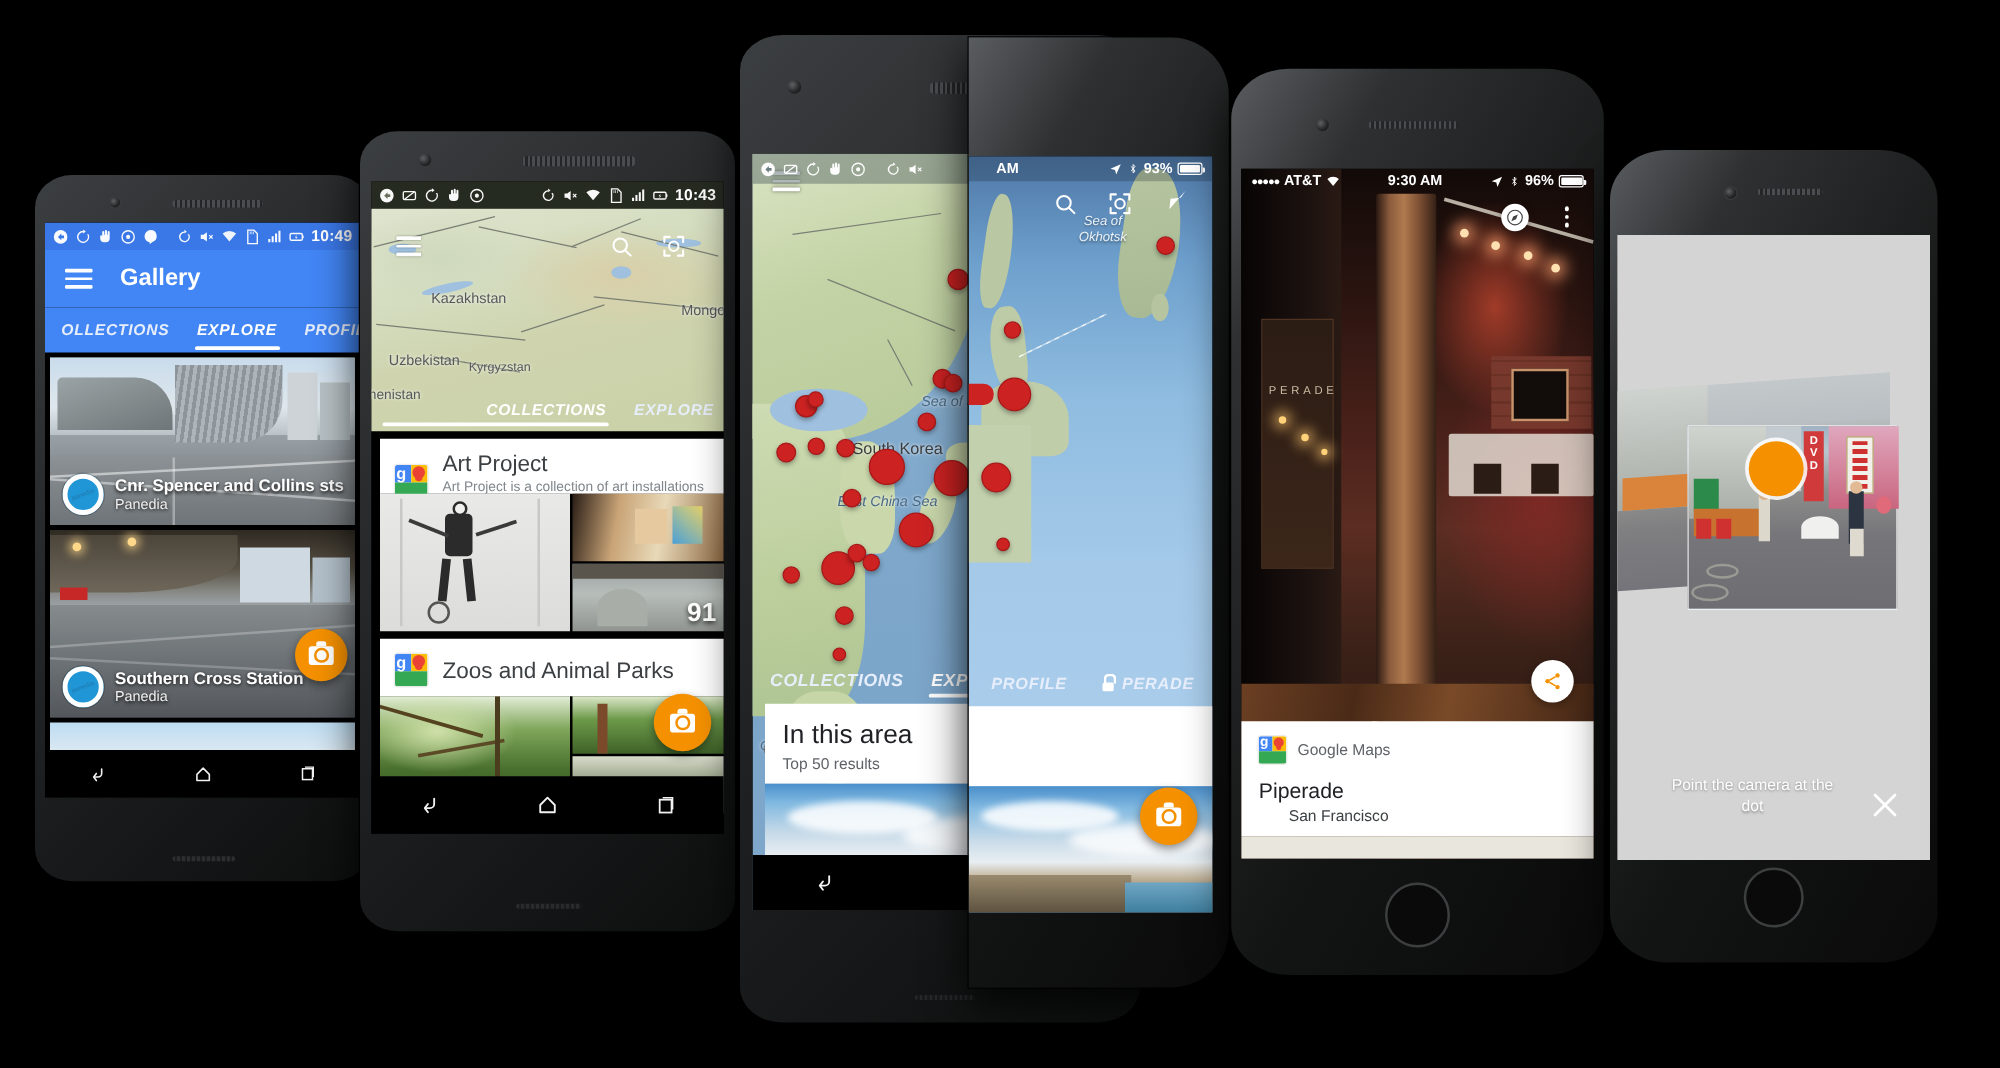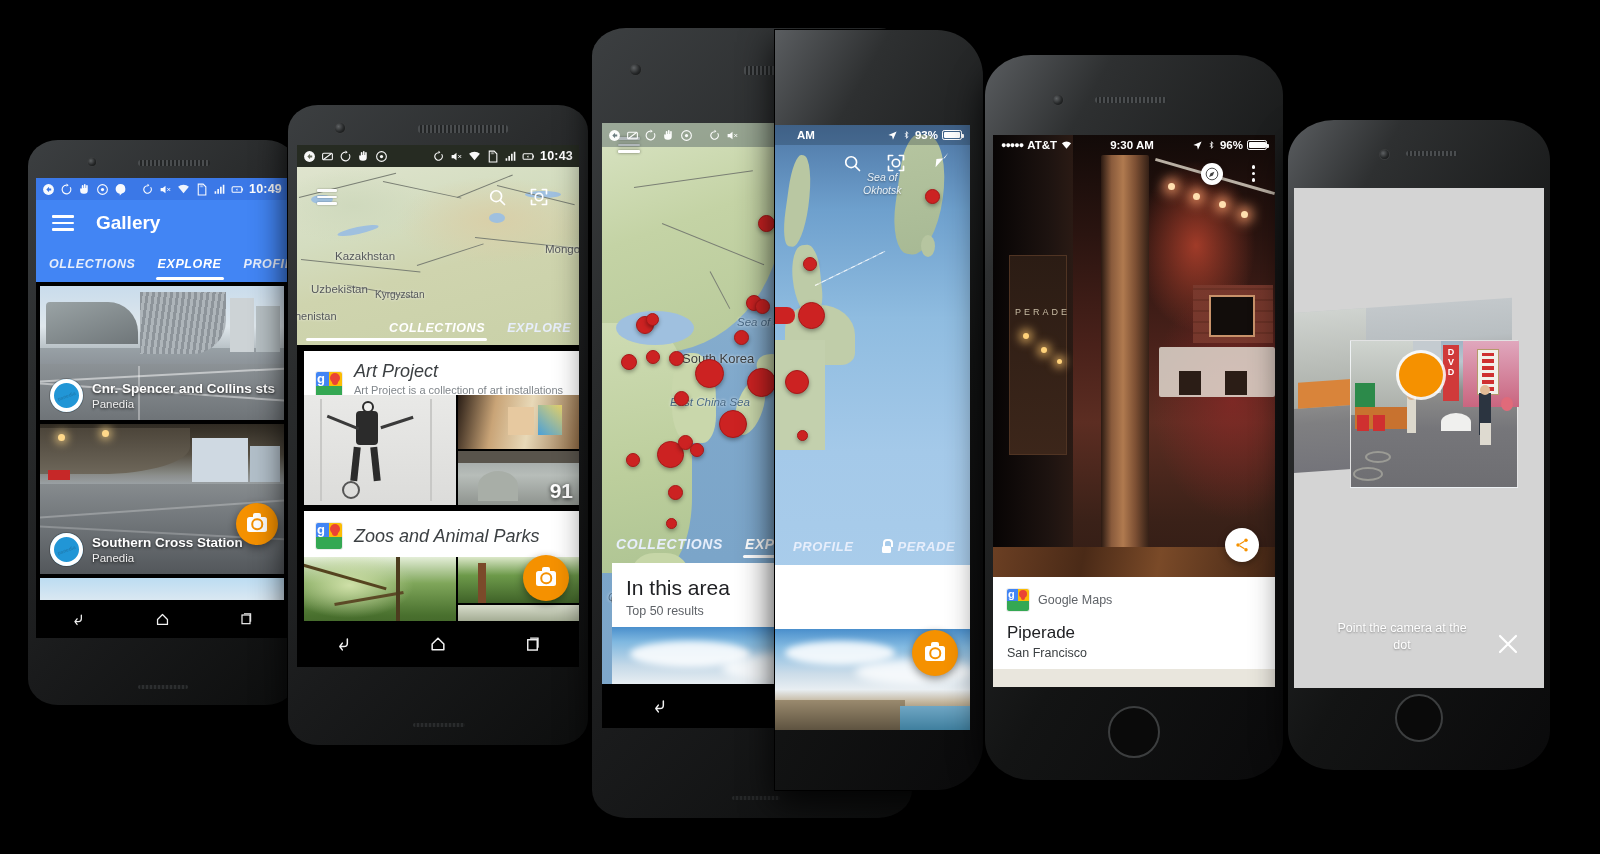--- a/index.html
+++ b/index.html
@@ -107,21 +107,21 @@
   .card { background:#fff; }
   .card-head { display:flex; align-items:center; gap:12px; padding:10px 12px; }
   .gm-icon { width:26px; height:26px; position:relative; flex:none; border-radius:2px; overflow:hidden;
     background:#fff; box-shadow:0 0 0 1px rgba(0,0,0,.08); }
   .gm-icon .q1{position:absolute;left:0;top:0;width:50%;height:55%;background:#4285f4;}
   .gm-icon .q2{position:absolute;right:0;top:0;width:50%;height:55%;background:#fbbc05;}
   .gm-icon .q3{position:absolute;left:0;bottom:0;width:100%;height:45%;background:#34a853;}
   .gm-icon .g{position:absolute;left:1px;top:0px;font-size:13px;color:#fff;font-weight:700;line-height:1;z-index:3;}
   .gm-icon .pin{position:absolute;right:2px;top:1px;width:10px;height:10px;border-radius:50%;
     background:#ea4335;z-index:4;box-shadow:0 4px 0 -2px #ea4335;}
-  .card-title { font-size:18px; color:#3c4043;font-style:italic; }
+  .card-title { font-size:18px; color:#3c4043; }
   .card-sub { font-size:11px; color:#80868b; margin-top:2px; }
   .tile-grid { display:flex; gap:2px; }
   .tile { position:relative; overflow:hidden; }
   .tile-count { position:absolute; right:6px; bottom:2px; color:#fff; font-size:21px; font-weight:700;
     text-shadow:0 1px 4px rgba(0,0,0,.8); }
 
   
   .sheet { background:#fff; }
   .sheet-t { font-size:21px; color:#202124; }
   .sheet-s { font-size:12.5px; color:#5f6368; margin-top:4px; }
@@ -165,21 +165,21 @@
     text-shadow:0 1px 2px rgba(0,0,0,.35); }
   .xmark { position:absolute; }
 
   .share-btn { position:absolute; width:34px;height:34px;border-radius:50%;background:#fff;
     display:flex;align-items:center;justify-content:center;box-shadow:0 2px 7px rgba(0,0,0,.35); z-index:9;}
 
   .info-card { position:absolute; background:#fff; }
   .info-row { display:flex; align-items:center; gap:9px; }
   .info-brand { font-size:12.5px; color:#5f6368; }
   .info-title { font-size:17px; color:#202124; }
-  .info-sub { font-size:12.5px; color:#3c4043; }
+  .info-sub { font-size:12.5px; color:#3c4043;margin-left:24px; }
 
   .gwatermark { position:absolute; font-size:17px; color:rgba(90,90,90,.55); font-weight:600;
     font-family:"Liberation Serif", serif; }
 </style>
 </head>
 <body>
 
 <div class="stage">
 
   <div class="phone" style="left:28px; top:140px; width:268px; height:565px;">
@@ -401,21 +401,21 @@
         <div class="sea" style="left:192px;top:46px;width:16px;height:10px;border-radius:50%;background:#9fc0df;"></div>
         <div class="sea" style="left:228px;top:24px;width:36px;height:7px;border-radius:50%;background:#9fc0df;"></div>
         <div class="border-line" style="left:2px;top:30px;width:100px;transform:rotate(-14deg);"></div>
         <div class="border-line" style="left:86px;top:14px;width:80px;transform:rotate(12deg);"></div>
         <div class="border-line" style="left:160px;top:30px;width:60px;transform:rotate(-22deg);"></div>
         <div class="border-line" style="left:200px;top:18px;width:80px;transform:rotate(14deg);"></div>
         <div class="border-line" style="left:4px;top:92px;width:120px;transform:rotate(6deg);"></div>
         <div class="border-line" style="left:120px;top:98px;width:70px;transform:rotate(-18deg);"></div>
         <div class="border-line" style="left:178px;top:70px;width:110px;transform:rotate(6deg);"></div>
         <div class="border-line" style="left:50px;top:118px;width:70px;transform:rotate(10deg);"></div>
-        <div class="maplabel" style="left:38px;top:66px;font-size:11.5px;margin-top:17px;">Kazakhstan</div>
+        <div class="maplabel" style="left:48px;top:66px;font-size:11.5px;">Kazakhstan</div>
         <div class="maplabel" style="left:248px;top:76px;font-size:11.5px;">Mongolia</div>
         <div class="maplabel" style="left:14px;top:116px;font-size:11.5px;">Uzbekistan</div>
         <div class="maplabel" style="left:78px;top:122px;font-size:10px;">Kyrgyzstan</div>
         <div class="maplabel" style="left:-2px;top:143px;font-size:11px;">henistan</div>
 
         <div class="hamb" style="left:20px;top:22px;width:20px;height:15px;opacity:.97;">
           <i style="background:#fff;box-shadow:0 0 2px rgba(0,0,0,.4)"></i>
           <i style="background:#fff;box-shadow:0 0 2px rgba(0,0,0,.4)"></i>
           <i style="background:#fff;box-shadow:0 0 2px rgba(0,0,0,.4)"></i>
         </div>

